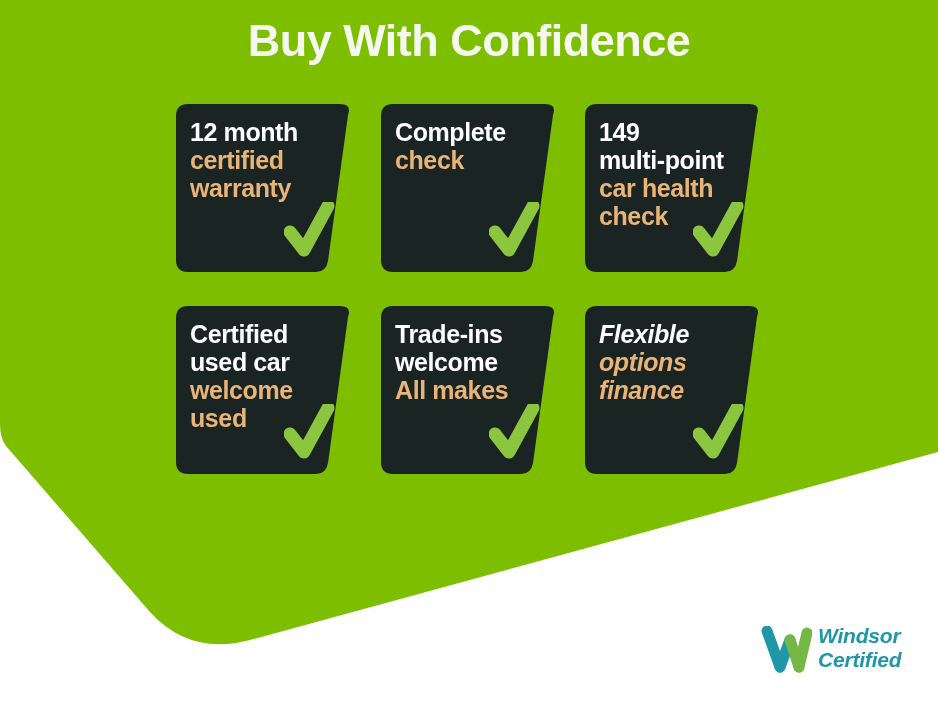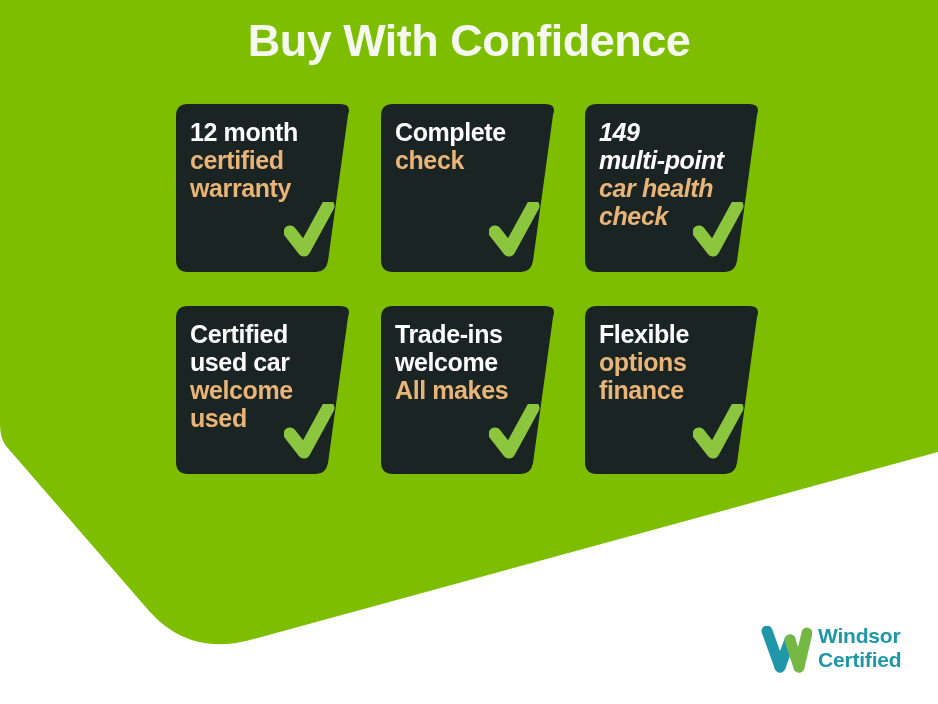--- a/index.html
+++ b/index.html
@@ -51,44 +51,45 @@
   .ln.t{color:#e9b478;}
 
   .card .tick{
     position:absolute;
     width:52px;height:62px;
   }
 
   
   #card-0{left:176px;top:104px;}
   #card-1{left:381px;top:104px;}
-  #card-2{left:585px;top:104px;font-style:italic;}
+  #card-2{left:585px;top:104px;}
   #card-3{left:176px;top:306px;}
   #card-4{left:381px;top:306px;}
-  #card-5{left:585px;top:306px;}
+  #card-5{left:585px;top:306px;font-style:italic;}
 
   #card-0 .tick{left:108px;top:98px;}
   #card-1 .tick{left:108px;top:98px;}
   #card-2 .tick{left:108px;top:98px;}
   #card-3 .tick{left:108px;top:98px;}
   #card-4 .tick{left:108px;top:98px;}
   #card-5 .tick{left:108px;top:98px;}
 
   
   .logo{
     position:absolute;left:760px;top:624px;width:172px;height:58px;
   }
   .logo-mark{position:absolute;left:0;top:2px;width:52px;height:48px;}
   .logo-text{
     position:absolute;left:58px;top:0px;
     color:#1f97a8;
     font-size:21px;
     font-weight:bold;
     line-height:1.12;
     letter-spacing:-0.2px;
+    font-style:italic;
   }
   .logo-text span{display:block;}
 </style>
 </head>
 <body>
 
 <div id="stage">
 
   <svg class="green-bg" viewBox="0 0 938 704" width="938" height="704" preserveAspectRatio="none">
     <path d="M 0 0 L 938 0 L 938 452

